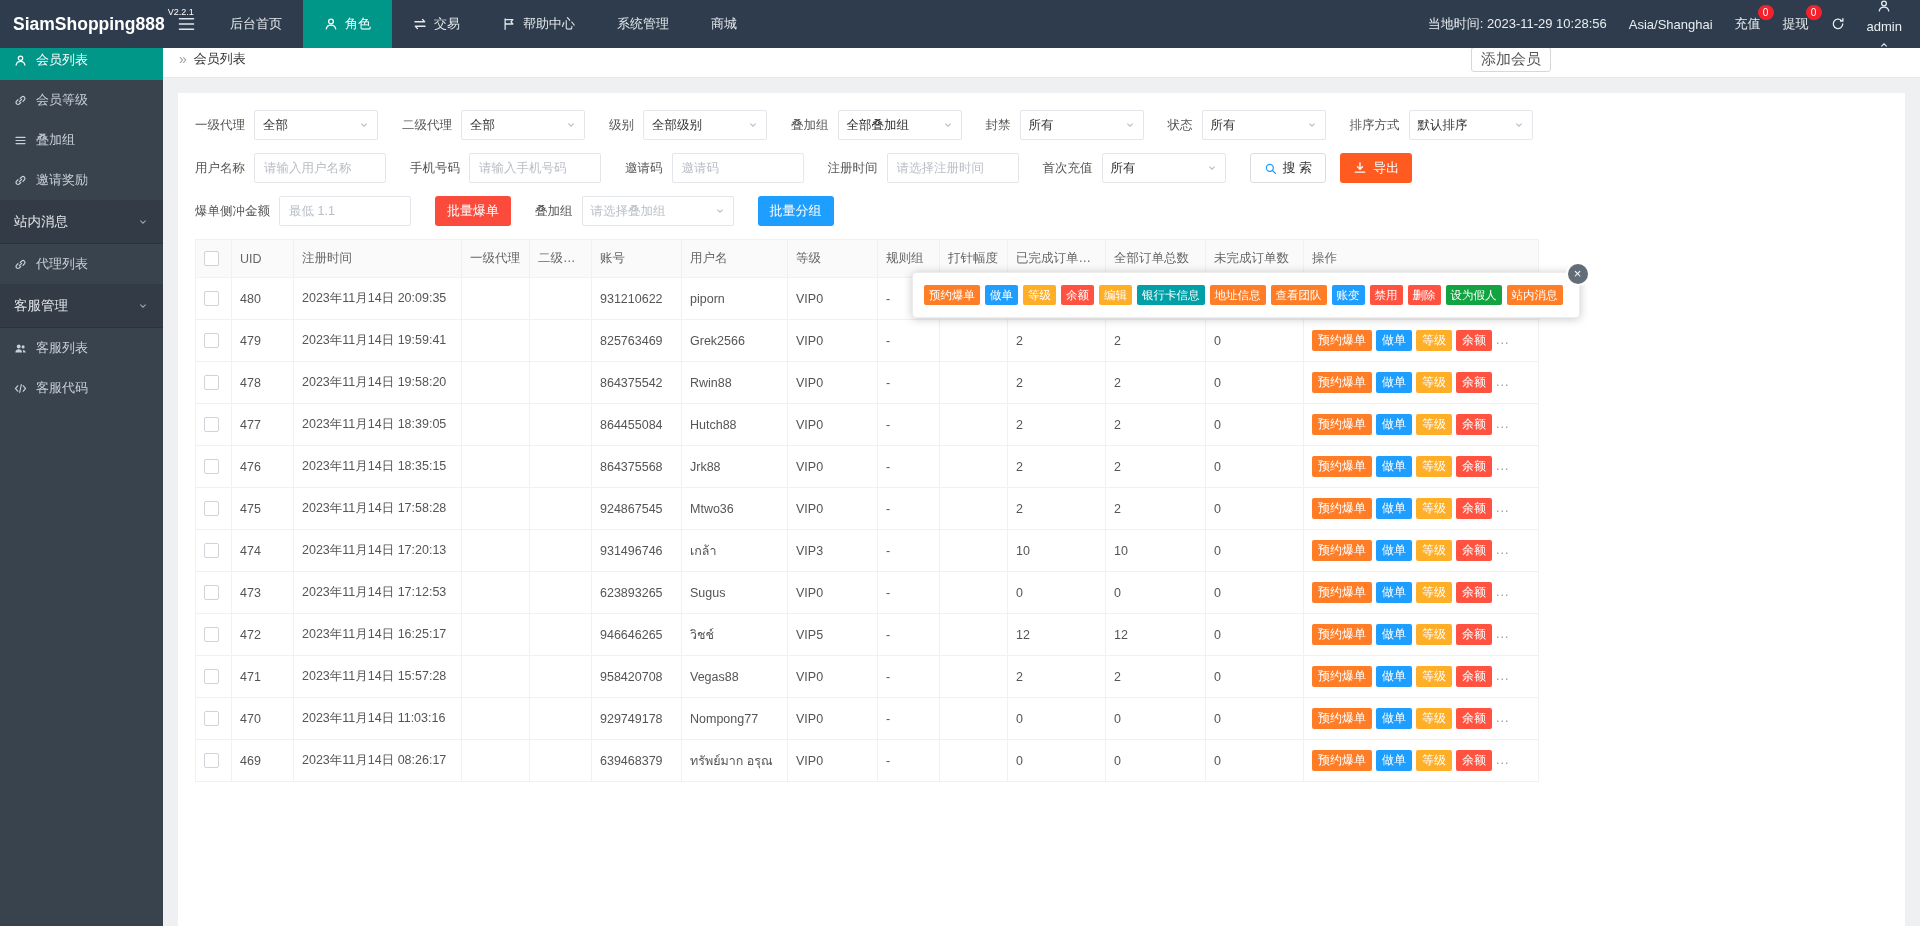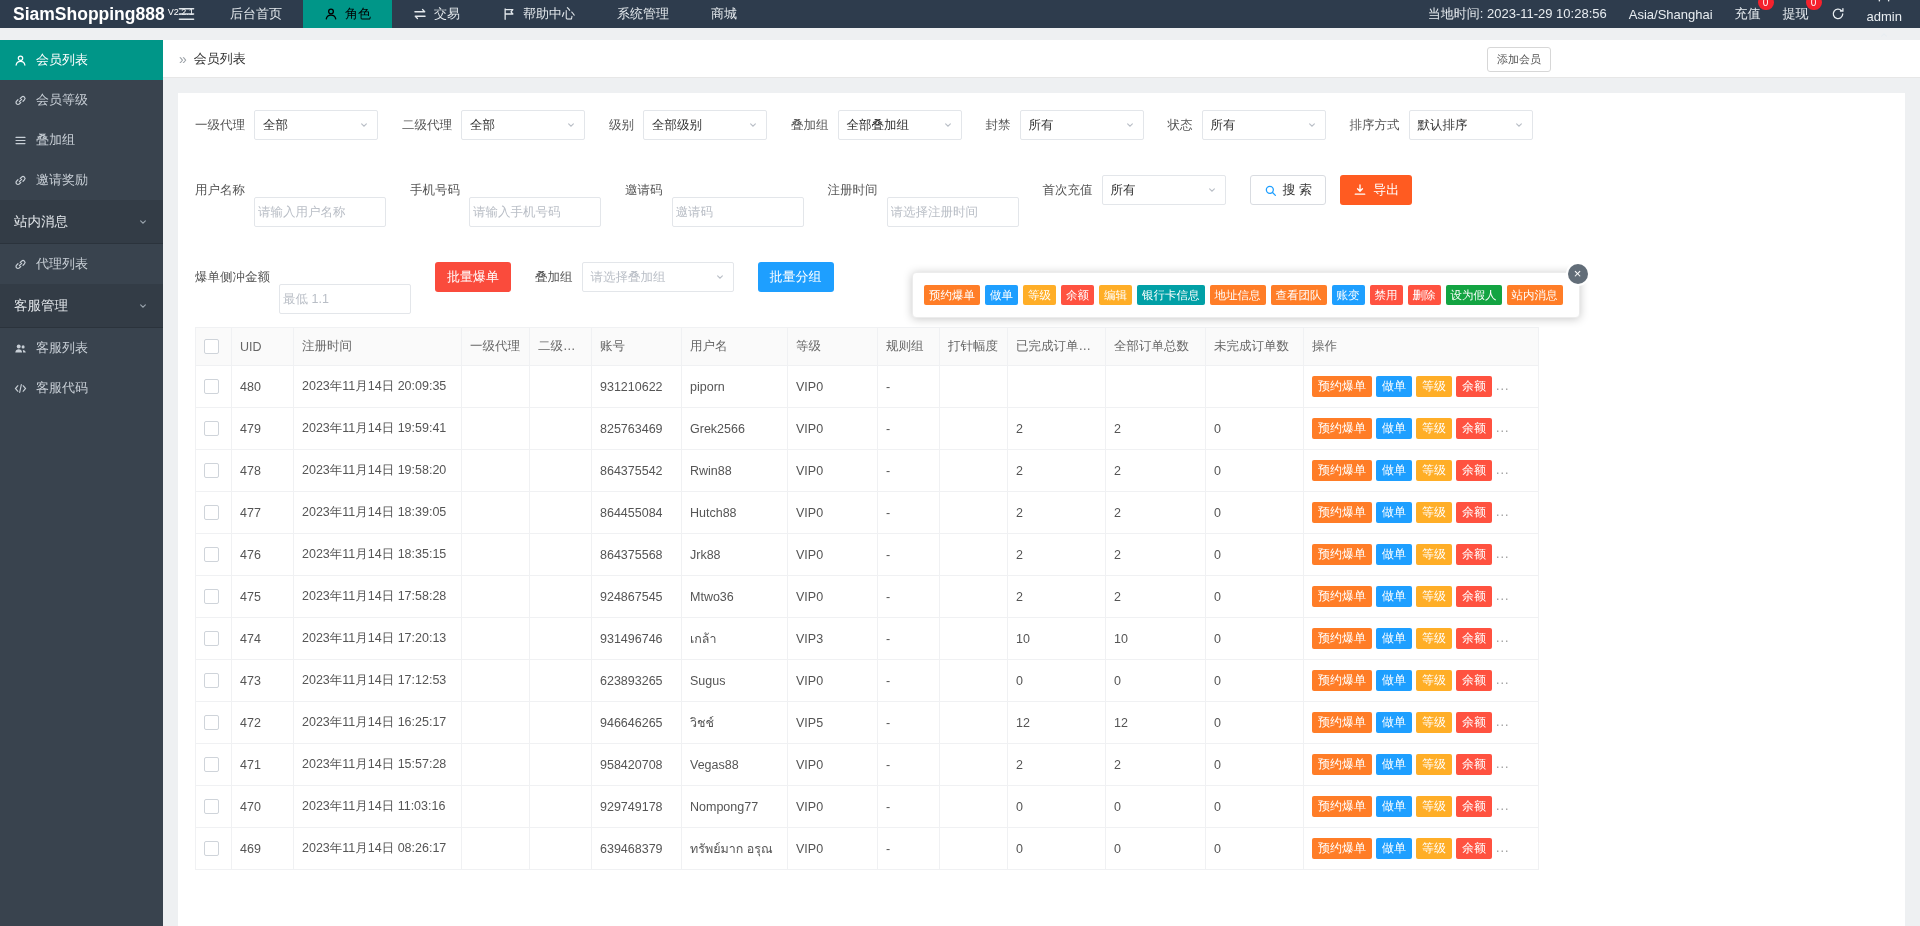--- a/index.html
+++ b/index.html
@@ -4,30 +4,30 @@
 <style>
   * { margin:0; padding:0; box-sizing:border-box; }
   html,body { width:1920px; height:926px; overflow:hidden; background:#eef0f2;
     font-family:"Liberation Sans","DejaVu Sans",sans-serif; }
   body { position:relative; }
   .ic { display:inline-flex; align-items:center; justify-content:center; }
   .ic svg { width:14px; height:14px; display:block; }
   .chev svg { width:10px; height:10px; }
 
   
-  .topbar { position:absolute; top:0; left:0; width:1920px; height:28px; background:#2e3c4d;
+  .topbar { position:absolute; top:0; left:0; width:1920px; height:48px; background:#2e3c4d;
     display:flex; align-items:stretch; color:#e8edf1; z-index:40; }
   .logo { width:163px; min-width:163px; padding-left:13px; display:flex; align-items:center;
     font-weight:700; font-size:17.5px; color:#fff; }
   .logo .ver { font-size:9px; font-weight:400; margin-left:3px; align-self:flex-start; margin-top:7px; }
   .hamburger { width:46px; display:flex; align-items:center; justify-content:center; cursor:pointer; color:#dfe5ea; }
   .hamburger svg { width:17px; height:14px; }
   .topnav { display:flex; align-items:stretch; }
   .nav-item { display:flex; align-items:center; gap:7px; padding:0 21px; font-size:13px; color:#e3e8ec; cursor:pointer; white-space:nowrap; }
-  .nav-item.active { background:#009688; color:#000000; }
+  .nav-item.active { background:#009688; color:#ffffff; }
   .topbar-right { margin-left:auto; display:flex; align-items:center; gap:22px; padding-right:18px; font-size:13px; }
   .tb-link { position:relative; cursor:pointer; white-space:nowrap; }
   .badge { position:absolute; top:-10px; right:-13px; min-width:16px; height:15px; line-height:15px;
     text-align:center; background:#f5222d; border-radius:8px; font-size:10px; color:#fff; padding:0 4px; }
   .tb-admin { display:flex; align-items:center; gap:6px; cursor:pointer;flex-direction:column; }
 
   
   .sidebar { position:absolute; top:40px; left:0; width:163px; height:886px; background:#39434e; overflow:hidden; }
   .side-group { height:44px; display:flex; align-items:center; justify-content:space-between;
     padding:0 15px 0 14px; font-size:13.5px; color:#e2e6ea; background:#333c46;
@@ -37,36 +37,36 @@
     font-size:13px; color:#c8cfd6; cursor:pointer; }
   .side-item .ic svg { width:13px; height:13px; }
   .side-item.active { background:#009688; color:#fff; }
 
   
   .main { position:absolute; top:40px; left:163px; width:1757px; height:886px; background:#eef0f2; overflow:hidden; }
   .crumb { position:relative; height:38px; background:#fff; border-bottom:1px solid #e7e7e7;
     display:flex; align-items:center; padding-left:16px; font-size:13px; color:#333; gap:7px; }
   .crumb .arrow { color:#9aa0a6; font-size:14px; }
   .add-btn { position:absolute; right:369px; top:7px; height:25px; padding:0 9px; background:#fff;
-    border:1px solid #d7d7d7; border-radius:3px; font-size:11px; color:#555; cursor:pointer; }
+    border:1px solid #d7d7d7; border-radius:3px; font-size:15px; color:#555; cursor:pointer; }
   .panel { position:absolute; top:53px; left:15px; width:1727px; height:833px; background:#fff;
     padding:17px 0 0 17px; overflow:hidden; }
 
   
   .filter-row { display:flex; align-items:center; margin-bottom:13px; }
   .fgroup { display:flex; align-items:center; margin-right:24px; }
   .flabel { font-size:12.5px; color:#555; margin-right:9px; white-space:nowrap; }
   .fselect { width:124px; height:30px; border:1px solid #e3e6ea; border-radius:2px; background:#fff;
     display:flex; align-items:center; justify-content:space-between; padding:0 8px;
     font-size:12.5px; color:#333; cursor:pointer; }
   .fselect .chev { color:#b9bec6; }
   .fselect.w140 { width:152px;gap:26px; }
   .fval.placeholder { color:#b9bec6; }
-  .finput { width:132px; height:30px; border:1px solid #e3e6ea; border-radius:2px; padding:0 3px;
-    font-size:12.5px; color:#333; outline:none; background:#fff;margin-top:44px; }
+  .finput { width:132px; height:30px; border:1px solid #e3e6ea; border-radius:2px; padding:0 9px;
+    font-size:12.5px; color:#333; outline:none; background:#fff; }
   .finput::placeholder { color:#b9bec6; }
   .btn-search { height:30px; padding:0 13px; display:inline-flex; align-items:center; gap:6px;
     background:#fff; border:1px solid #d9dce1; border-radius:3px; font-size:13px; color:#333;
     cursor:pointer; margin-right:14px; }
   .btn-search .ic { color:#1e9fff; } .btn-search .ic svg { width:13px; height:13px; }
   .btn-export { height:30px; padding:0 13px; display:inline-flex; align-items:center; gap:6px;
     background:#ff5b21; border:none; border-radius:3px; font-size:13px; color:#fff; cursor:pointer; }
   .btn-solid { height:30px; padding:0 12px; border:none; border-radius:3px; font-size:13px; color:#fff; cursor:pointer; }
   .btn-red { background:#fa4b3c; } .btn-blue { background:#1e9fff; }
 

